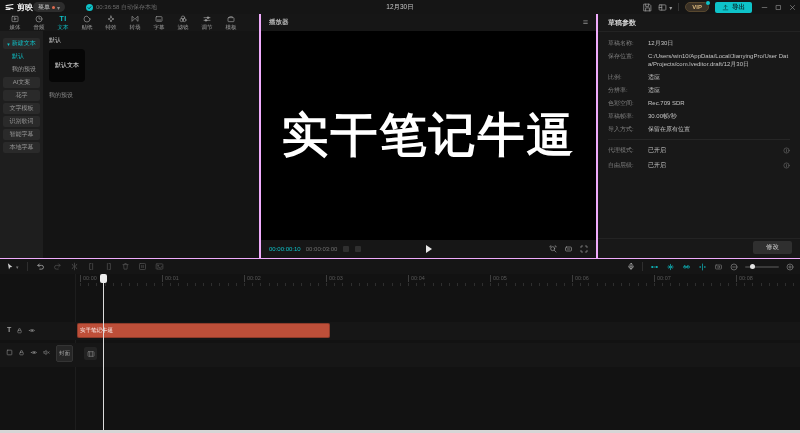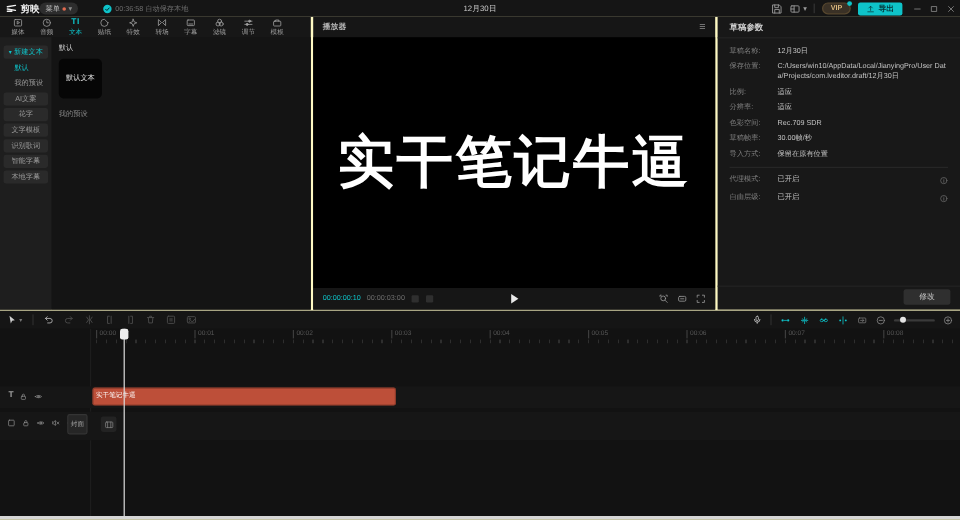--- a/index.html
+++ b/index.html
@@ -1,21 +1,21 @@
 <!DOCTYPE html>
 <html><head>
 <meta charset="utf-8">
 <style>
   :root{
     --accent:#0ec3c9;
     --clip:#bd4f39;
   }
   *{margin:0;padding:0;box-sizing:border-box;}
   body{background:#000;font-family:"Liberation Sans","DejaVu Sans",sans-serif;}
-  .window{position:relative;width:800px;height:433px;background:#fef9c3;overflow:hidden;}
+  .window{position:relative;width:800px;height:433px;background:#f0abfc;overflow:hidden;}
   .svg{fill:none;stroke:currentColor;stroke-width:1;stroke-linecap:round;stroke-linejoin:round;display:block;}
 
   
   .titlebar{position:absolute;left:0;top:0;width:100%;height:14px;background:#151515;display:flex;align-items:center;z-index:30;}
   .logo{position:absolute;left:5px;top:2px;display:flex;align-items:center;gap:3px;color:#efefef;font-size:8px;font-weight:bold;}
   .menu-btn{position:absolute;left:33px;top:2px;height:10px;padding:0 5px;background:#2d2d2d;border-radius:5px;display:flex;align-items:center;gap:2px;color:#c3c3c3;font-size:6px;}
   .menu-dot{width:3px;height:3px;border-radius:50%;background:#e06a4f;}
   .menu-caret{font-size:6px;color:#8b8b8b;}
   .autosave{position:absolute;left:86px;top:3px;display:flex;align-items:center;gap:3px;color:#6d6d6d;font-size:6px;}
   .autosave-badge{width:7px;height:7px;border-radius:50%;background:var(--accent);display:flex;align-items:center;justify-content:center;color:#04282b;}

